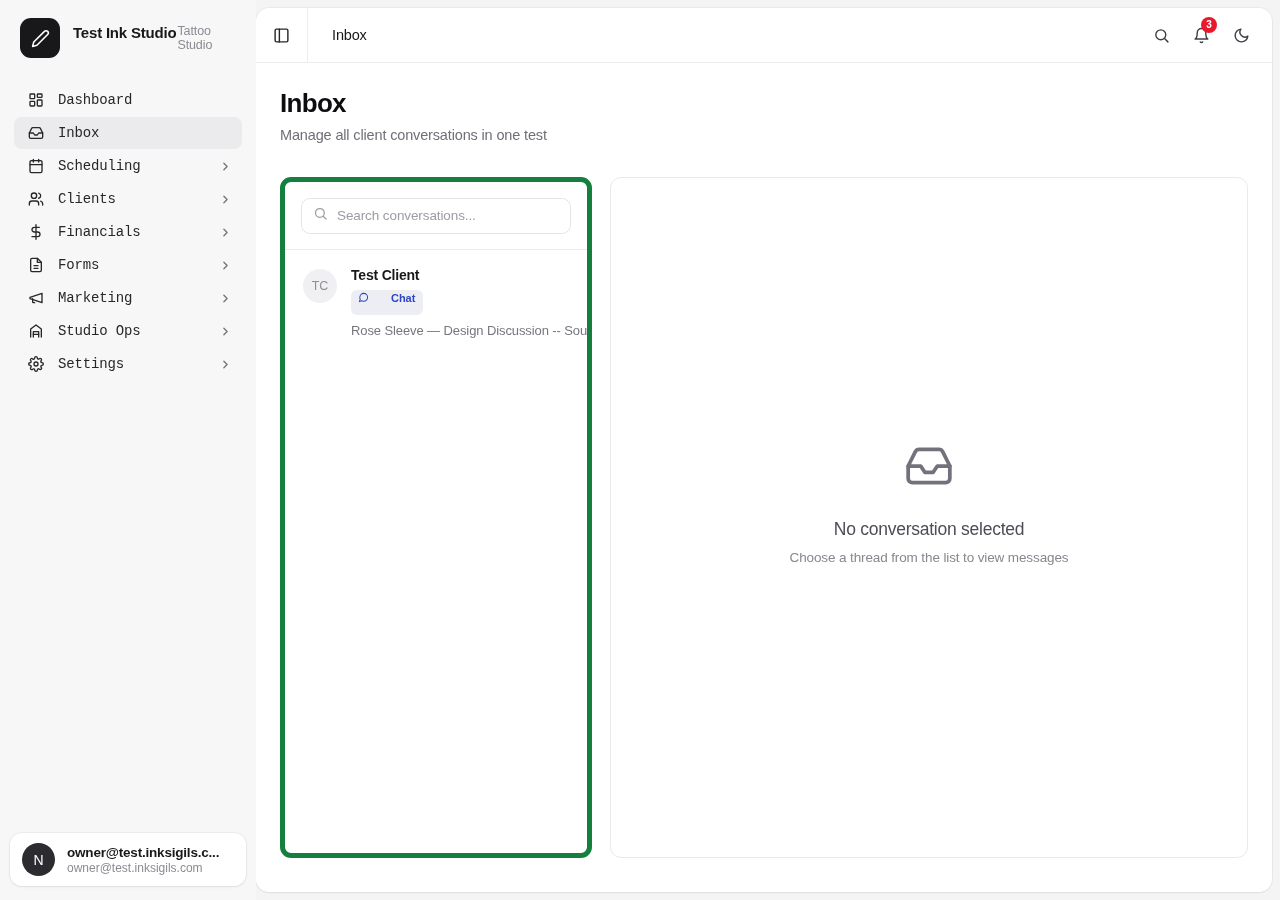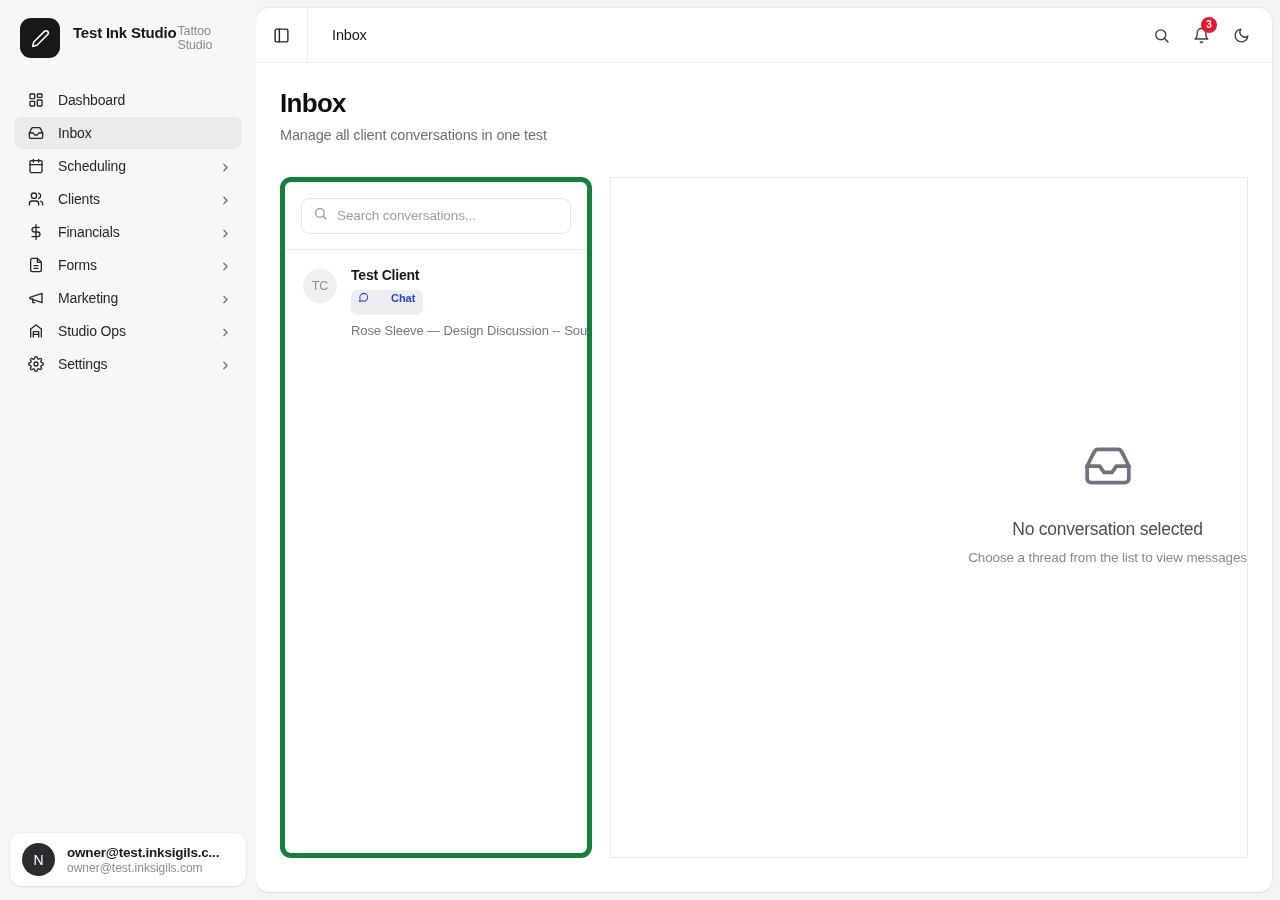--- a/index.html
+++ b/index.html
@@ -37,20 +37,21 @@
   }
   .brand-sub { font-size:12.5px; color:#8b8b93; letter-spacing:-0.1px; }
 
   .nav { padding:10px 14px 0 14px; display:flex; flex-direction:column; gap:1px; }
   .nav-item {
     display:flex; align-items:center; gap:14px;
     height:32px; padding:0 10px 0 14px;
     border-radius:8px; cursor:pointer;
     color:#27272a;
     position:relative;
+    font-family:Liberation Mono, monospace;
   }
   .nav-item.active { background:#ebebed; }
   .nav-ico { width:16px; height:16px; flex:0 0 16px; display:block; color:#27272a; }
   .nav-label { font-size:14px; letter-spacing:-0.15px; flex:1; }
   .nav-chev { width:13px; height:13px; flex:0 0 13px; color:#71717a; }
 
   .sidebar-spacer { flex:1; }
   .user-box {
     margin:0 10px 14px 10px;
     padding:10px 12px;
@@ -179,22 +180,22 @@
   .conv-preview {
     margin-top:8px; font-size:13px; color:#76767f;
     letter-spacing:-0.1px; white-space:nowrap;
   }
 
   
   .detail-panel {
     flex:1;
     background:#fff;
     border:1px solid #e9e9ec;
-    border-radius:0;
-    display:flex; align-items:center; justify-content:flex-end;
+    border-radius:11px;
+    display:flex; align-items:center; justify-content:center;
   }
   .empty { text-align:center; margin-top:-28px; }
   .empty-ico { color:#72727c; display:flex; justify-content:center; }
   .empty-ico svg { width:50px; height:50px; }
   .empty-title {
     margin-top:28px; font-size:17.5px; color:#4d4d57;
     letter-spacing:-0.25px;
   }
   .empty-sub {
     margin-top:10px; font-size:13.5px; color:#87878f;

